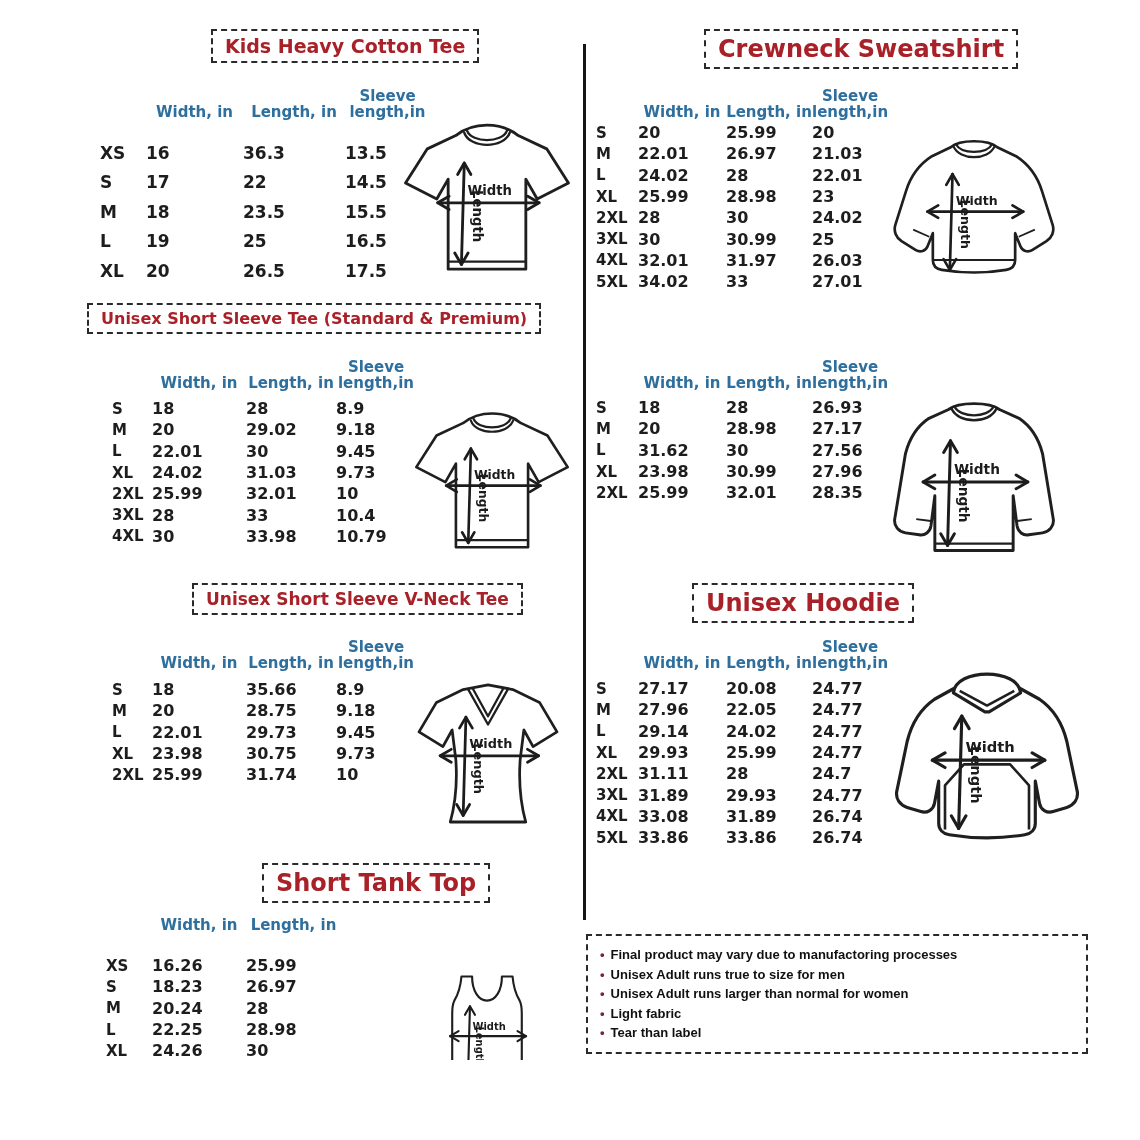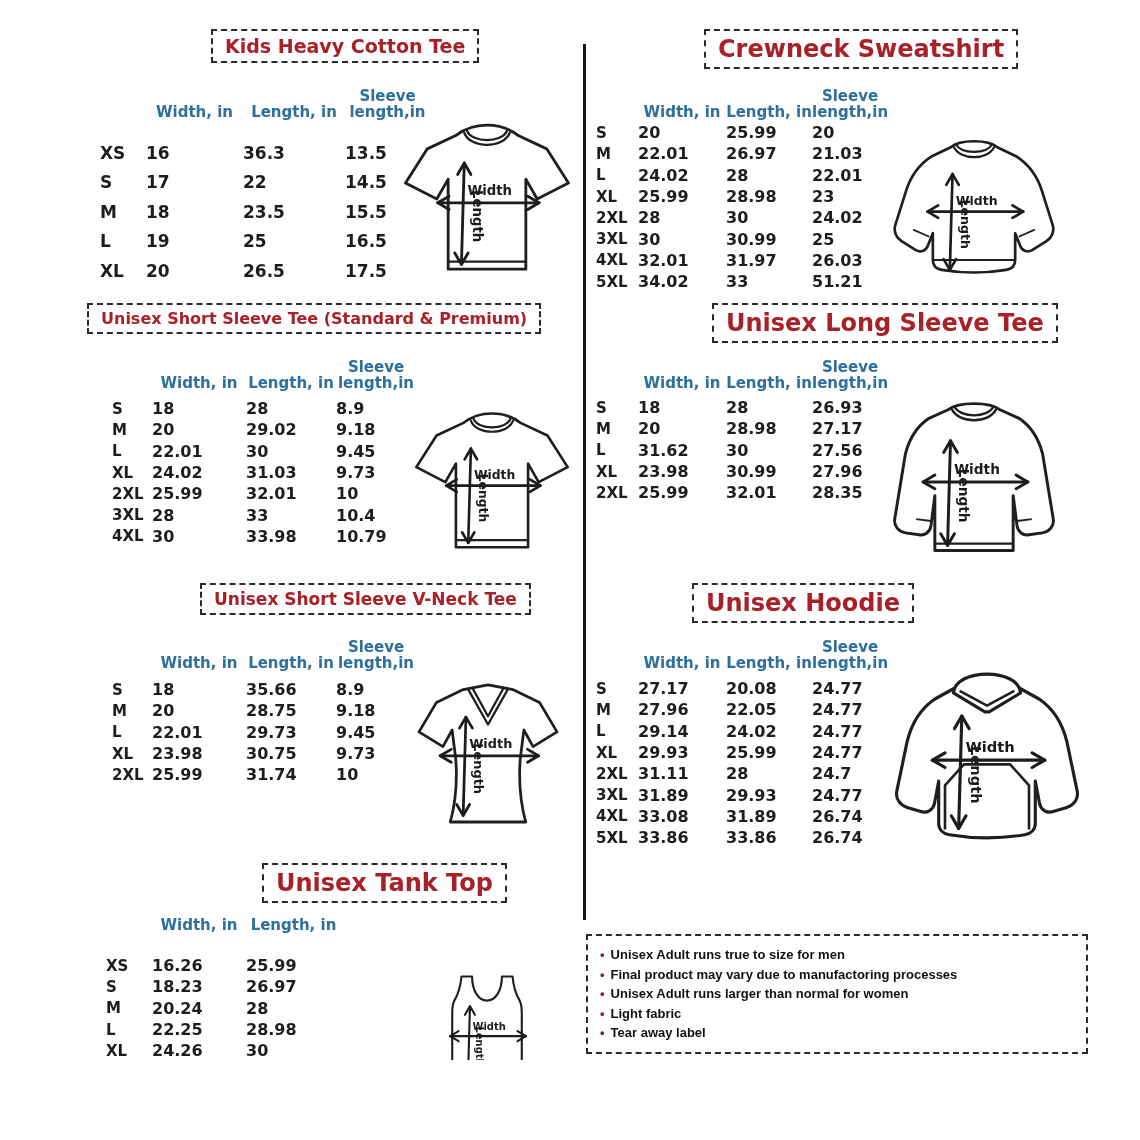--- a/index.html
+++ b/index.html
@@ -43,21 +43,21 @@
     padding:9px 12px;font-family:"Liberation Sans",sans-serif;font-weight:bold;
     font-size:13px;line-height:19.6px;color:#111;background:#fff;
   }
   .note-line{white-space:nowrap;}
   .bullet{color:#7c2340;margin-right:6px;}
 
   .p-t1{left:211px;top:29px}   .p-h1{left:100px;top:76px}  .p-r1{left:100px;top:138px}  .p-g1{left:392px;top:110px;width:190px;height:180px}
   .p-t2{left:704px;top:29px}   .p-h2{left:596px;top:76px}  .p-r2{left:596px;top:122px}  .p-g2{left:864px;top:124px;width:220px;height:170px}
   .p-t3{left:87px;top:303px}   .p-h3{left:112px;top:347px} .p-r3{left:112px;top:398px}  .p-g3{left:404px;top:392px;width:176px;height:182px}
   .p-t4{left:712px;top:303px}  .p-h4{left:596px;top:347px} .p-r4{left:596px;top:397px}  .p-g4{left:862px;top:386px;width:224px;height:186px}
-  .p-t5{left:200px;top:583px}  .p-h5{left:112px;top:627px} .p-r5{left:112px;top:679px}  .p-g5{left:396px;top:658px;width:184px;height:190px}
+  .p-t5{left:192px;top:583px}  .p-h5{left:112px;top:627px} .p-r5{left:112px;top:679px}  .p-g5{left:396px;top:658px;width:184px;height:190px}
   .p-t6{left:692px;top:583px}  .p-h6{left:596px;top:627px} .p-r6{left:596px;top:678px}  .p-g6{left:882px;top:648px;width:210px;height:218px}
   .p-t7{left:262px;top:863px}  .p-h7{left:106px;top:901px;height:32px} .p-r7{left:106px;top:955px} .p-g7{left:416px;top:940px;width:142px;height:188px}
 </style>
 </head>
 <body>
 
 <div class="page">
 
   <svg width="0" height="0" style="position:absolute" aria-hidden="true">
     <defs>
@@ -215,21 +215,21 @@
       <div class="trow">
         <span class="cell size">4XL</span>
         <span class="cell">32.01</span>
         <span class="cell">31.97</span>
         <span class="cell">26.03</span>
       </div>
       <div class="trow">
         <span class="cell size">5XL</span>
         <span class="cell">34.02</span>
         <span class="cell">33</span>
-        <span class="cell">51.21</span>
+        <span class="cell">27.01</span>
       </div>
     </div>
   <svg class="garment p-g2" viewBox="0 0 200 190">
     <use href="#g-sweatshirt"></use>
     <use href="#g-arrows"></use>
     <text class="ilab" x="103" y="90" text-anchor="middle">Width</text>
     <text class="ilab" x="85" y="112" text-anchor="middle" transform="rotate(90,85,112)">Length</text>
   </svg>
 
   <div class="title-box fs16 p-t3">Unisex Short Sleeve Tee (Standard &amp; Premium)</div>
@@ -284,21 +284,20 @@
         <span class="cell">10.79</span>
       </div>
     </div>
   <svg class="garment p-g3" viewBox="0 0 200 190">
     <use href="#g-tshirt"></use>
     <use href="#g-arrows"></use>
     <text class="ilab" x="103" y="90" text-anchor="middle">Width</text>
     <text class="ilab" x="85" y="112" text-anchor="middle" transform="rotate(90,85,112)">Length</text>
   </svg>
 
-  <div class="title-box fs18 p-t4">Unisex Long Sleeve Tee</div>
   <div class="headers cols-r p-h4">
     <span class="hcell"></span>
     <span class="hcell">Width, in</span>
     <span class="hcell">Length, in</span>
     <span class="hcell">Sleeve
 length,in</span>
   </div>
   <div class="rows rh21 cols-r p-r4">
       <div class="trow">
         <span class="cell size">S</span>
@@ -443,21 +442,21 @@
         <span class="cell">26.74</span>
       </div>
     </div>
   <svg class="garment p-g6" viewBox="0 0 200 190">
     <use href="#g-hoodie"></use>
     <use href="#g-arrows"></use>
     <text class="ilab" x="103" y="90" text-anchor="middle">Width</text>
     <text class="ilab" x="85" y="112" text-anchor="middle" transform="rotate(90,85,112)">Length</text>
   </svg>
 
-  <div class="title-box fs18 p-t7">Unisex Tank Top</div>
+  <div class="title-box fs18 p-t7">Short Tank Top</div>
   <div class="headers cols-tank p-h7">
     <span class="hcell"></span>
     <span class="hcell">Width, in</span>
     <span class="hcell">Length, in</span>
   </div>
   <div class="rows rh21 cols-tank p-r7">
       <div class="trow">
         <span class="cell size">XS</span>
         <span class="cell">16.26</span>
         <span class="cell">25.99</span>
@@ -489,20 +488,20 @@
       </div>
     </div>
   <svg class="garment p-g7" viewBox="0 0 200 190">
     <use href="#g-tank"></use>
     <use href="#g-arrows"></use>
     <text class="ilab" x="103" y="90" text-anchor="middle">Width</text>
     <text class="ilab" x="85" y="112" text-anchor="middle" transform="rotate(90,85,112)">Length</text>
   </svg>
 
   <div class="notes">
+      <div class="note-line"><span class="bullet">•</span><span>Final product may vary due to manufactoring processes</span></div>
       <div class="note-line"><span class="bullet">•</span><span>Unisex Adult runs true to size for men</span></div>
-      <div class="note-line"><span class="bullet">•</span><span>Final product may vary due to manufactoring processes</span></div>
       <div class="note-line"><span class="bullet">•</span><span>Unisex Adult runs larger than normal for women</span></div>
       <div class="note-line"><span class="bullet">•</span><span>Light fabric</span></div>
-      <div class="note-line"><span class="bullet">•</span><span>Tear away label</span></div>
+      <div class="note-line"><span class="bullet">•</span><span>Tear than label</span></div>
     </div>
 
 </div>
 
 </body></html>

